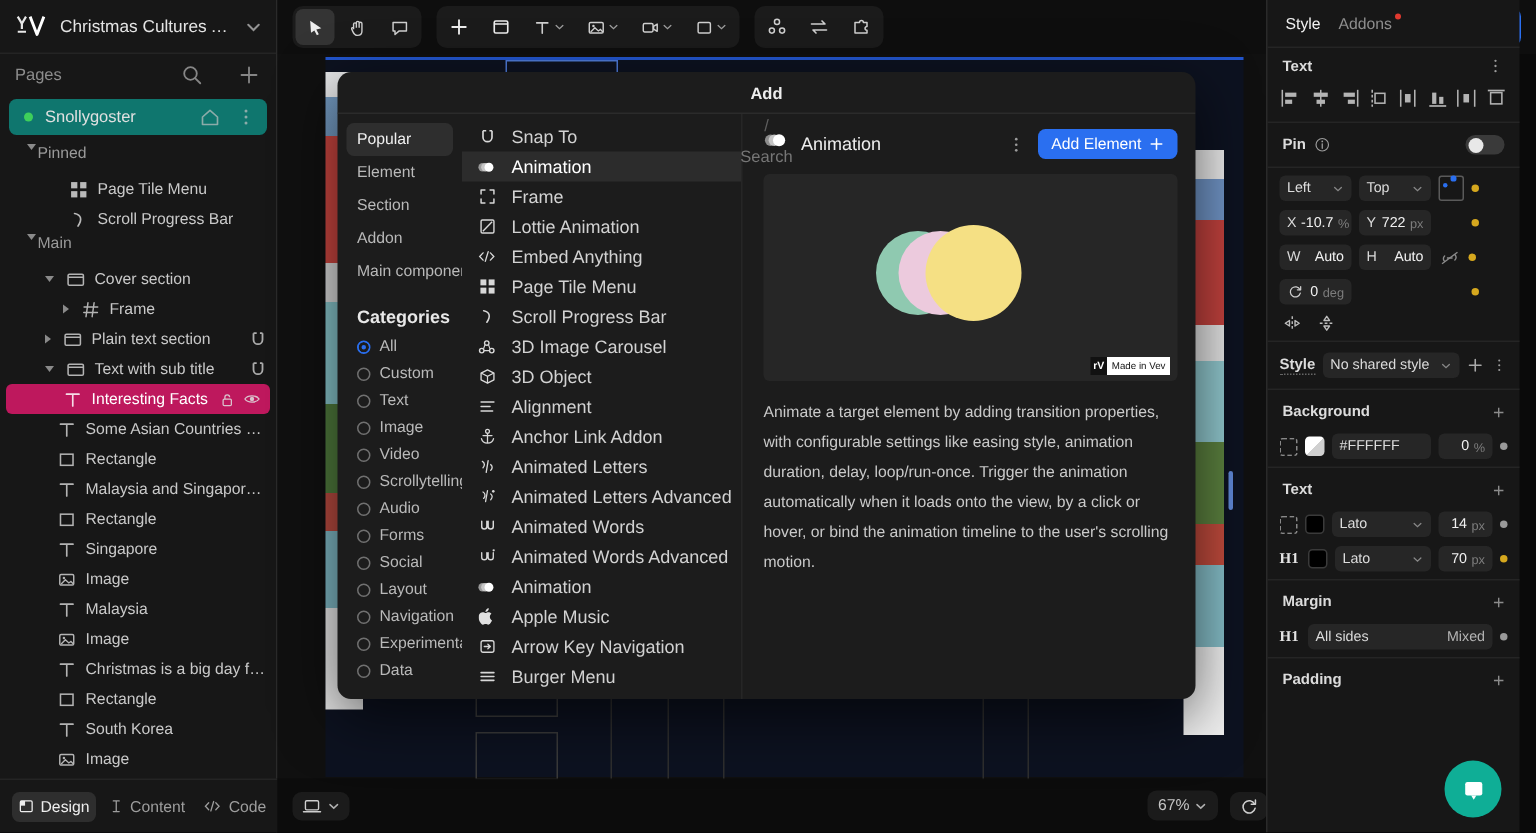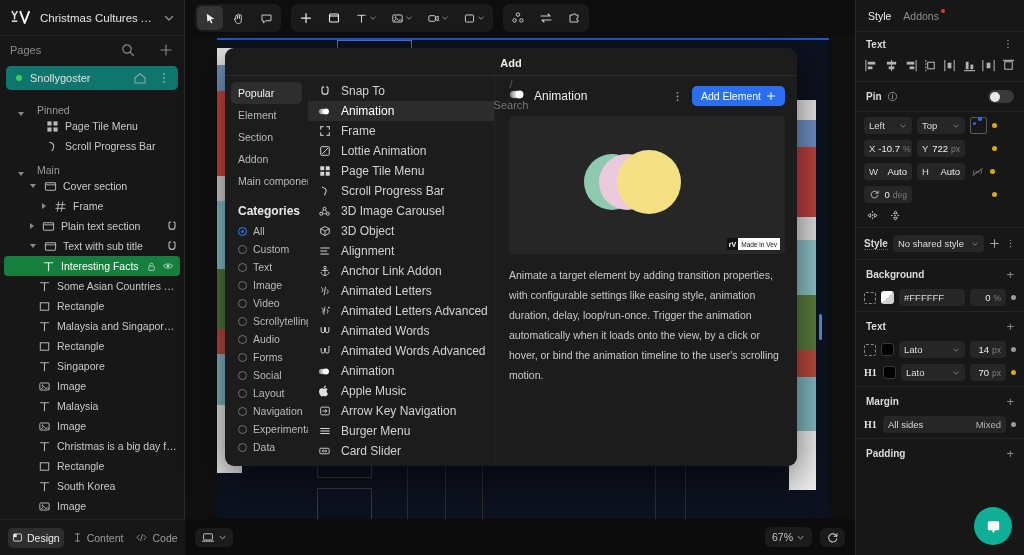--- a/index.html
+++ b/index.html
@@ -34,31 +34,31 @@
 
   .page-item {
     margin: 2px 6px; height: 24px; border-radius: 5px; background: #0f766e;
     display: flex; align-items: center; padding: 0 6px 0 10px; gap: 8px;
   }
   .dot-green { width: 6px; height: 6px; border-radius: 50%; background: #3ecf5b; flex: none; }
   .page-item .nm { font-size: 11px; color: #e0e0e0; flex: 1; }
 
   .tree { margin-top: 6px; font-size: 10.5px; }
   .grp {
-    height: 20px; display: flex; align-items: flex-end; gap: 13px; padding-left: 18px;
+    height: 20px; display: flex; align-items: flex-start; gap: 1px; padding-left: 18px;
     color: #9a9a9a;
   }
   .tri { width: 0; height: 0; border-left: 4px solid #8a8a8a; border-top: 3px solid transparent; border-bottom: 3px solid transparent; }
   .tri.open { border-left: 3px solid transparent; border-right: 3px solid transparent; border-top: 4px solid #8a8a8a; border-bottom: none; }
   .node {
     height: 20px; display: flex; align-items: center; gap: 6px; color: #c9c9c9;
     padding-right: 6px; white-space: nowrap;
   }
   .node .lbl { overflow: hidden; text-overflow: ellipsis; flex: 1; font-size: 10.5px; }
-  .node.sel { background: #15803d; border-radius: 4px; margin: 0 4px; }
+  .node.sel { background: #be185d; border-radius: 4px; margin: 0 4px; }
   .node .nico { width: 13px; height: 13px; flex: none; opacity: .85; }
   .node .trail { display: flex; gap: 5px; align-items: center; opacity: .85; }
 
   .ls-footer {
     position: absolute; bottom: 0; left: 0; width: 185px; height: 36px;
     border-top: 1px solid #242424; display: flex; align-items: center;
     gap: 4px; padding: 0 8px; background: #171717;
   }
   .fbtn {
     display: flex; align-items: center; gap: 4px; font-size: 10.5px; color: #9d9d9d;
@@ -169,21 +169,21 @@
   .badge {
     position: absolute; right: 5px; bottom: 4px; display: flex; align-items: center;
     gap: 0; height: 12px;
   }
   .badge .bk { background: #111; color: #fff; font-size: 7px; padding: 0 2px; height: 12px; display: flex; align-items: center; font-weight: bold; }
   .badge .wh { background: #fff; color: #111; font-size: 6.5px; padding: 0 3px; height: 12px; display: flex; align-items: center; }
   .d-desc { margin-top: 12px; font-size: 10.5px; line-height: 1.9; color: #c9c9c9; }
 
   
   #right {
-    position: absolute; right: 0; top: 0; width: 169px; height: 555px;
+    position: absolute; right: 11px; top: 0; width: 169px; height: 555px;
     background: #171717; border-left: 1px solid #2a2a2a; font-size: 10px; color: #cfcfcf;
   }
   .r-tabs { height: 32px; display: flex; align-items: center; gap: 12px; padding: 0 12px; border-bottom: 1px solid #252525; }
   .r-tab { font-size: 10.5px; color: #8e8e8e; position: relative; }
   .r-tab.on { color: #f0f0f0; }
   .reddot { position: absolute; right: -6px; top: -1px; width: 4px; height: 4px; border-radius: 50%; background: #e0392f; }
 
   .sec-head { display: flex; align-items: center; height: 24px; padding: 0 10px; }
   .sec-head .t { font-size: 10px; color: #dcdcdc; flex: 1; font-weight: bold; }
   .sec-head .a { font-size: 13px; color: #8b8b8b; line-height: 1; }
@@ -715,20 +715,28 @@
           <span class="ri">
               <svg width="12" height="12" viewBox="0 0 14 14">
                 <rect x="2" y="2" width="10" height="10" stroke="#d8d8d8" stroke-width="1.1" fill="none" rx="1"></rect>
                 <path d="M3.4 10.6 L10.6 3.4" stroke="#d8d8d8" stroke-width="1.1"></path>
               </svg>
             </span>
           <span class="rl">Lottie Animation</span>
         </div>
         <div class="m-row">
           <span class="ri">
+              <svg width="13" height="12" viewBox="0 0 16 14">
+                <path d="M5 4 L2.2 7 L5 10 M11 4 L13.8 7 L11 10 M9.2 3 L6.8 11" stroke="#d8d8d8" stroke-width="1.1" fill="none" stroke-linecap="round"></path>
+              </svg>
+            </span>
+          <span class="rl">Embed Anything</span>
+        </div>
+        <div class="m-row">
+          <span class="ri">
               <svg width="12" height="12" viewBox="0 0 14 14">
                 <rect x="1.5" y="1.5" width="4.6" height="4.6" fill="#d8d8d8"></rect>
                 <rect x="7.9" y="1.5" width="4.6" height="4.6" fill="#d8d8d8"></rect>
                 <rect x="1.5" y="7.9" width="4.6" height="4.6" fill="#d8d8d8"></rect>
                 <rect x="7.9" y="7.9" width="4.6" height="4.6" fill="#d8d8d8"></rect>
               </svg>
             </span>
           <span class="rl">Page Tile Menu</span>
         </div>
         <div class="m-row">

